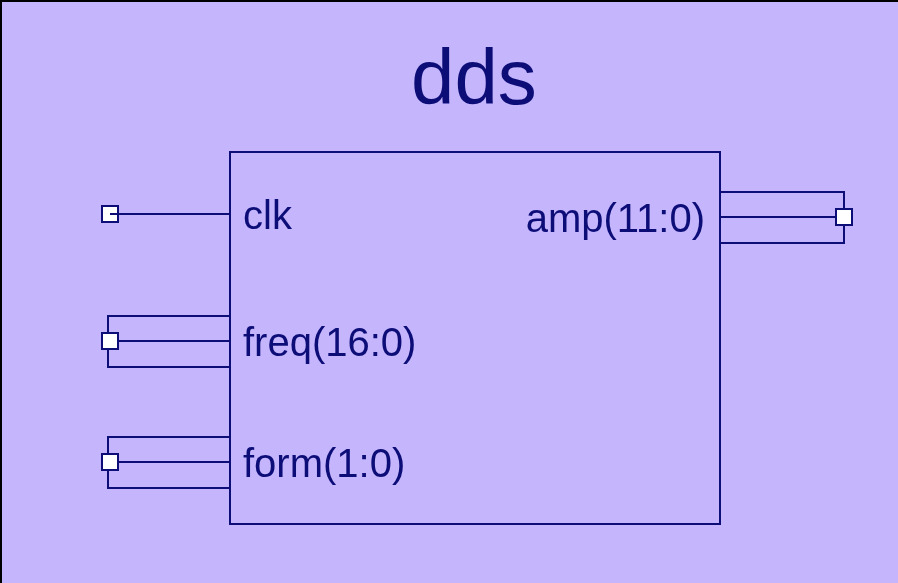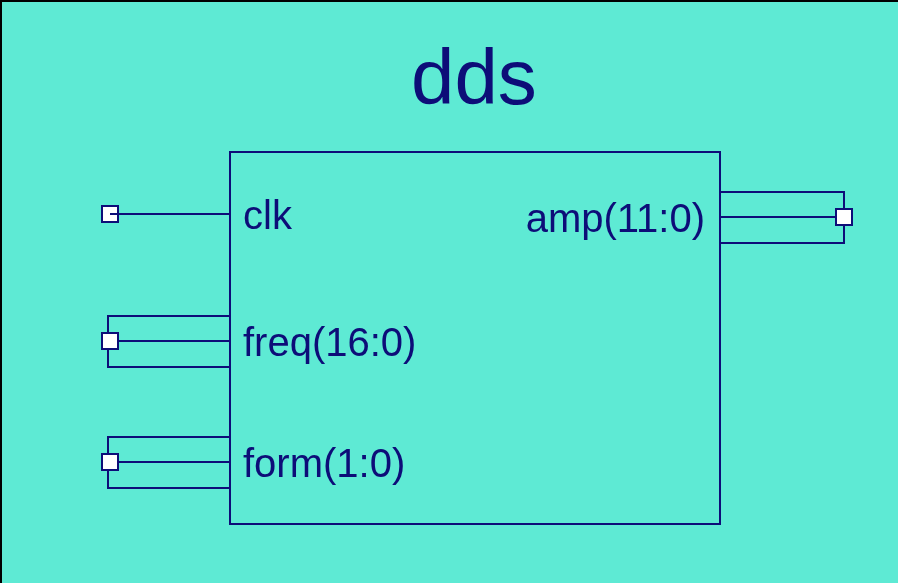--- a/index.html
+++ b/index.html
@@ -8,21 +8,21 @@
     padding: 0;
     background: #ffffff;
   }
   body {
     font-family: "Liberation Sans", sans-serif;
   }
   #canvas {
     position: relative;
     width: 898px;
     height: 583px;
-    background: #5eead4;
+    background: #c4b5fd;
     overflow: hidden;
   }
   
   #frame-top {
     position: absolute;
     left: 0;
     top: 0;
     width: 898px;
     height: 2px;
     background: #000000;

